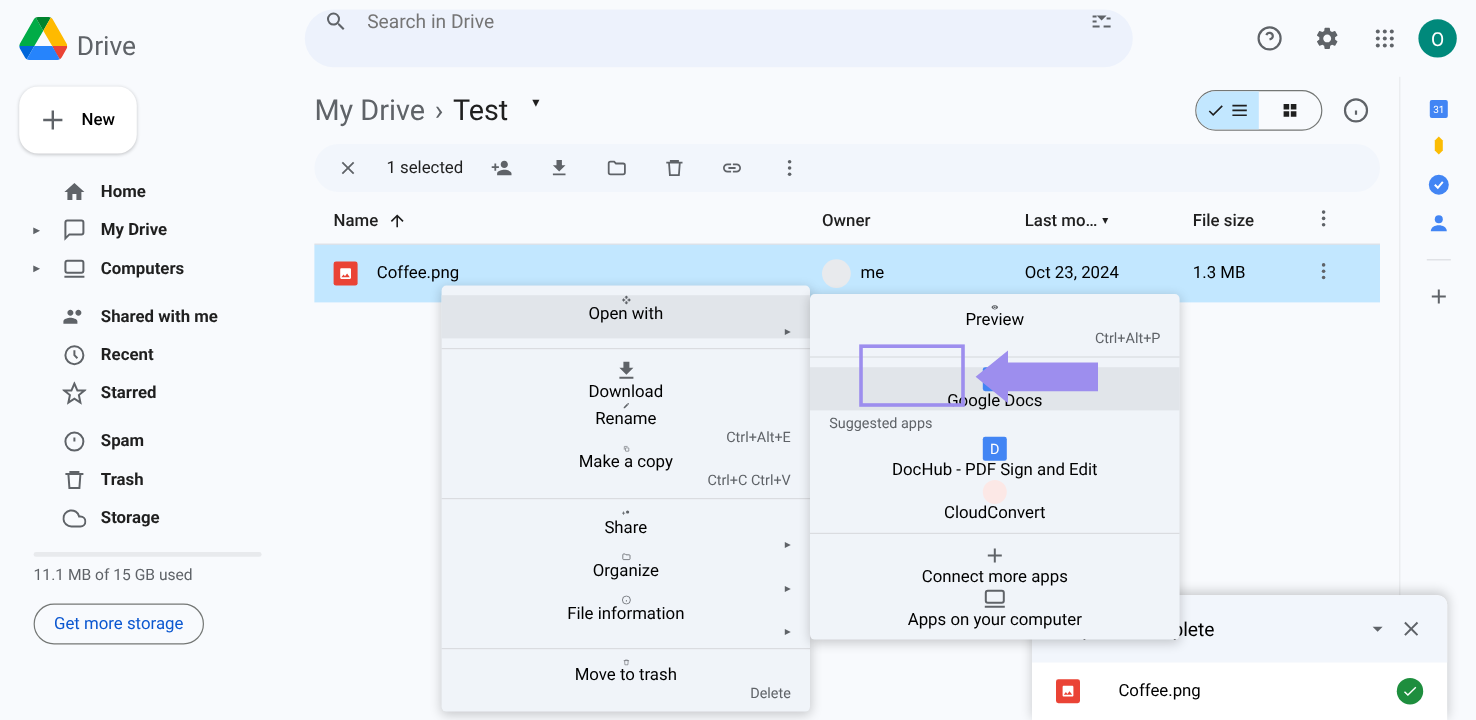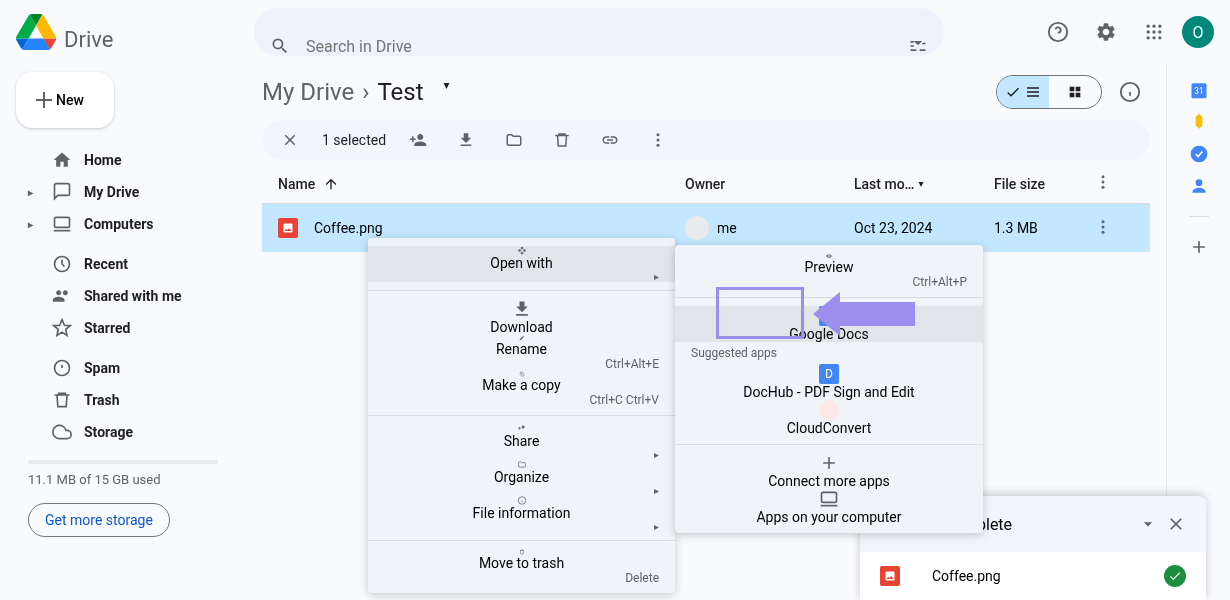--- a/index.html
+++ b/index.html
@@ -2,29 +2,29 @@
 <html><head>
 <meta charset="utf-8">
 <style>
 * { margin: 0; padding: 0; box-sizing: border-box; font-family: 'Google Sans', Roboto, Arial, sans-serif; }
 body { width: 1230px; height: 600px; background: #f8fafd; overflow: hidden; position: relative; }
 
 .header { height: 64px; display: flex; align-items: center; padding: 0 16px; gap: 8px; }
 .logo-area { display: flex; align-items: flex-end; gap: 8px; width: 230px; }
 .drive-logo { width: 40px; height: 40px; }
 .logo-text { font-size: 22px; color: #5f6368; }
-.search-bar { flex: 1; max-width: 690px; height: 48px; background: #edf2fc; border-radius: 24px; display: flex; align-items: flex-end; padding: 0 16px; gap: 16px; }
+.search-bar { flex: 1; max-width: 690px; height: 48px; background: #edf2fc; border-radius: 24px; display: flex; align-items: flex-start; padding: 0 16px; gap: 16px; }
 .search-bar input { flex: 1; border: none; background: transparent; font-size: 16px; outline: none; color: #5f6368; }
 .header-icons { display: flex; align-items: center; gap: 8px; margin-left: auto; }
 .icon-btn { width: 40px; height: 40px; border-radius: 50%; display: flex; align-items: center; justify-content: center; cursor: pointer; color: #5f6368; }
 .avatar { width: 32px; height: 32px; border-radius: 50%; background: #00897b; color: white; display: flex; align-items: center; justify-content: center; font-size: 16px; }
 
 .main { display: flex; height: calc(100% - 64px); }
 .sidebar { width: 246px; padding: 8px 16px; display: flex; flex-direction: column; }
-.new-btn { width: 98px; height: 56px; background: white; border-radius: 16px; box-shadow: 0 1px 3px rgba(0,0,0,0.2); display: flex; align-items: center; padding: 0 16px; cursor: pointer; margin-bottom: 16px; font-size: 14px; font-weight: 500; }
+.new-btn { width: 98px; height: 56px; background: white; border-radius: 16px; box-shadow: 0 1px 3px rgba(0,0,0,0.2); display: flex; align-items: center; padding: 0 16px; gap: 12px; cursor: pointer; margin-bottom: 16px; font-size: 14px; font-weight: 500; }
 .nav-item { height: 32px; display: flex; align-items: center; padding: 0 12px; gap: 12px; border-radius: 16px; cursor: pointer; font-size: 14px; color: #1f1f1f; font-weight: bold; }
 .nav-item .expand { width: 12px; color: #5f6368; font-size: 10px; }
 .nav-item svg { width: 20px; height: 20px; color: #5f6368; }
 .nav-section { margin-top: 8px; }
 .storage-info { margin-top: 12px; padding: 0 12px; }
 .storage-bar { height: 4px; background: #e8eaed; border-radius: 2px; margin-bottom: 8px; }
 .storage-text { font-size: 13px; color: #5f6368; margin-bottom: 16px; }
 .storage-btn { border: 1px solid #747775; border-radius: 20px; padding: 8px 16px; font-size: 14px; color: #0b57d0; cursor: pointer; display: inline-block; }
 
 .content { flex: 1; padding: 0 16px; position: relative; }
@@ -156,32 +156,32 @@
         <span class="expand">▸</span>
         <svg viewBox="0 0 24 24" fill="none" stroke="currentColor" stroke-width="2">
           <rect x="3" y="4" width="18" height="12" rx="2"></rect>
           <path d="M2 20h20"></path>
         </svg>
         <span>Computers</span>
       </div>
     <div class="nav-section">
     <div class="nav-item">
           <span class="expand"></span>
+          <svg viewBox="0 0 24 24" fill="currentColor">
+            <path d="M16 11c1.66 0 2.99-1.34 2.99-3S17.66 5 16 5s-3 1.34-3 3 1.34 3 3 3zm-8 0c1.66 0 2.99-1.34 2.99-3S9.66 5 8 5 5 6.34 5 8s1.34 3 3 3zm0 2c-2.33 0-7 1.17-7 3.5V19h14v-2.5c0-2.33-4.67-3.5-7-3.5z"></path>
+          </svg>
+          <span>Shared with me</span>
+        </div>
+    <div class="nav-item">
+          <span class="expand"></span>
           <svg viewBox="0 0 24 24" fill="none" stroke="currentColor" stroke-width="2">
             <circle cx="12" cy="12" r="9"></circle>
             <path d="M12 7v5l3 3"></path>
           </svg>
           <span>Recent</span>
-        </div>
-    <div class="nav-item">
-          <span class="expand"></span>
-          <svg viewBox="0 0 24 24" fill="currentColor">
-            <path d="M16 11c1.66 0 2.99-1.34 2.99-3S17.66 5 16 5s-3 1.34-3 3 1.34 3 3 3zm-8 0c1.66 0 2.99-1.34 2.99-3S9.66 5 8 5 5 6.34 5 8s1.34 3 3 3zm0 2c-2.33 0-7 1.17-7 3.5V19h14v-2.5c0-2.33-4.67-3.5-7-3.5z"></path>
-          </svg>
-          <span>Shared with me</span>
         </div>
     <div class="nav-item">
           <span class="expand"></span>
           <svg viewBox="0 0 24 24" fill="none" stroke="currentColor" stroke-width="2">
             <path d="M12 2l3 7h7l-5.5 4.5L18 21l-6-4-6 4 1.5-7.5L2 9h7z"></path>
           </svg>
           <span>Starred</span>
         </div>
     </div>
     <div class="nav-section">

